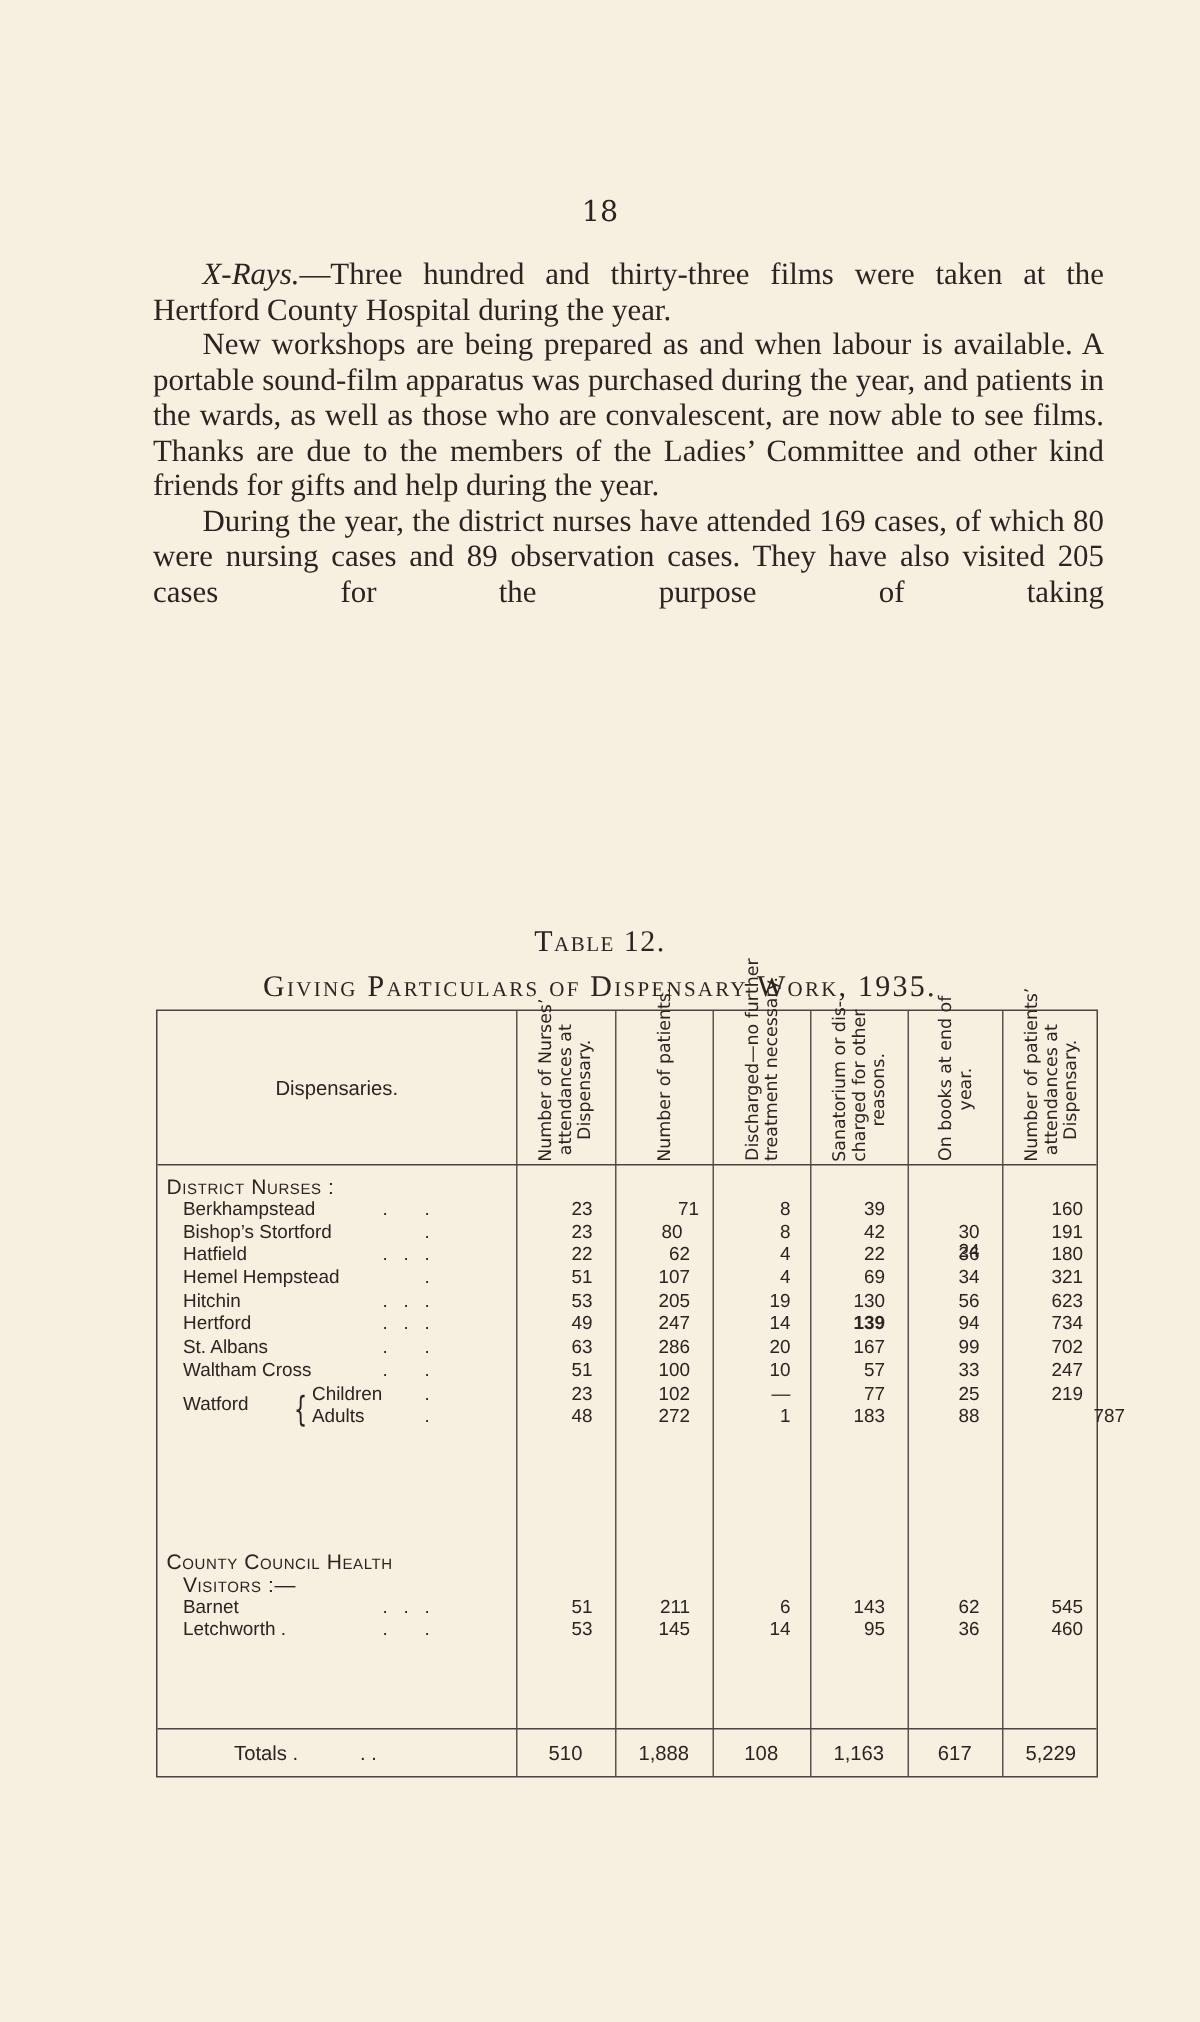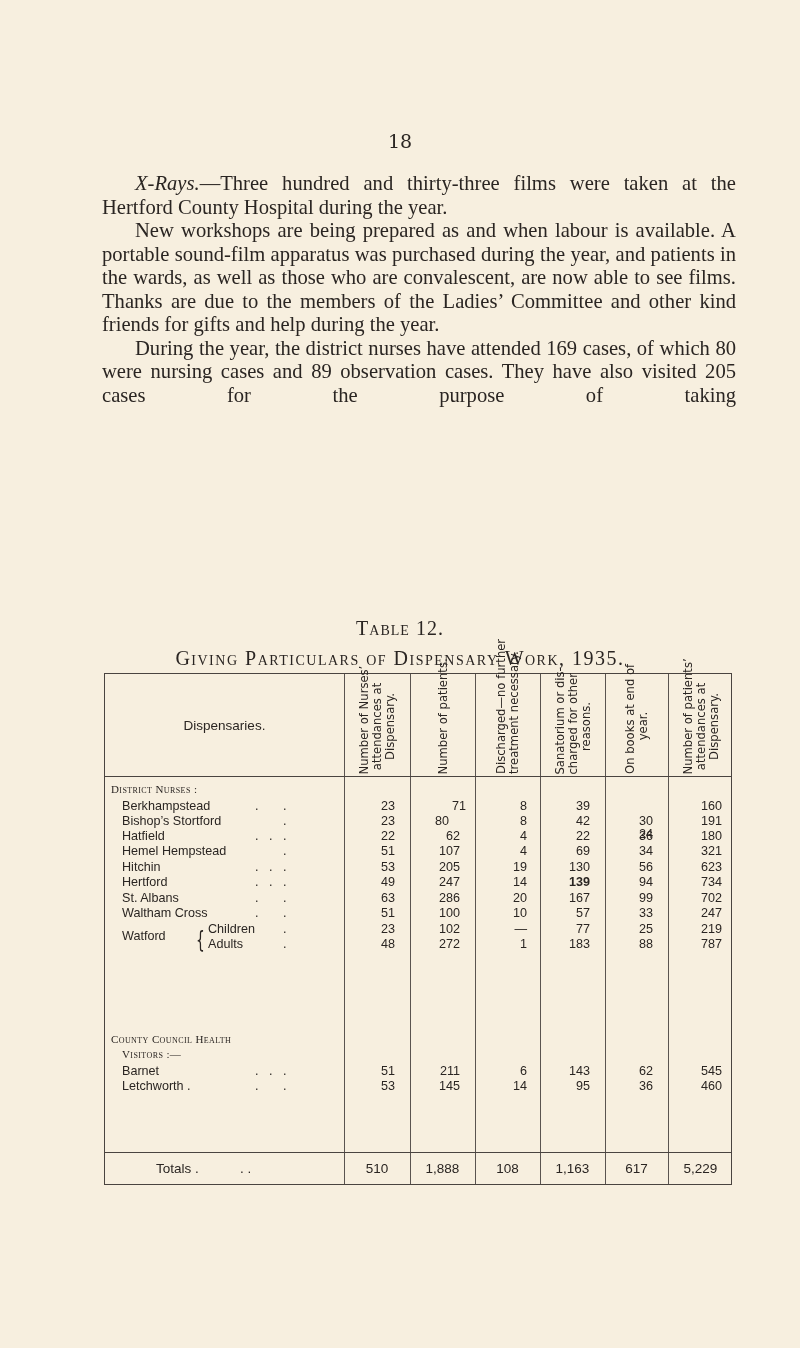--- a/index.html
+++ b/index.html
@@ -24,21 +24,21 @@
   .vline { position:absolute; top:0; bottom:0; width:0; border-left:1px solid #5a5450; }
   .hline { position:absolute; left:0; right:0; height:0; border-top:1.5px solid #4a4440; }
   .hdr-disp { position:absolute; left:0; width:239px; top:0; height:102px; display:flex; align-items:center; justify-content:center;
     font-family:"Liberation Sans", sans-serif; font-size:13.5px; }
   .hdr-rot { position:absolute; top:4px; height:96px; display:flex; align-items:center; justify-content:center; }
   .hdr-rot span { display:block; transform:rotate(-90deg); white-space:pre; text-align:center;
     font-family:"DejaVu Sans", sans-serif; font-size:11.6px; line-height:13px; width:96px; }
 
   .row { position:absolute; left:0; right:0; height:16px; font-family:"Liberation Sans", sans-serif; font-size:12.6px; }
   .row .label { position:absolute; left:17px; top:0; }
-  .row .label.group { left:6px; font-family:Liberation Serif, serif; font-variant:small-caps; font-size:11px; letter-spacing:0.4px; }
+  .row .label.group { left:6px; font-family:Liberation Sans, sans-serif; font-variant:small-caps; font-size:14px; letter-spacing:0.4px; }
   .row .dots { position:absolute; left:135px; top:0; letter-spacing:0; }
   .row .num { position:absolute; top:0; text-align:right; }
   .row.totals { font-size:13.5px; }
   .row.totals .num { text-align:center; }
   .brace { position:absolute; left:88px; font-family:"DejaVu Sans", sans-serif; font-size:23px; top:-4px; line-height:30px; transform:scaleX(0.6); }
 </style>
 </head>
 <body>
 
 <div class="page-number">18</div>
@@ -102,21 +102,21 @@
         <span class="num" style="left: 311px; width: 50px;">71</span>
         <span class="num" style="left: 370px; width: 52px;">8</span>
         <span class="num" style="left: 435px; width: 50px;">39</span>
         <span class="num" style="left: 500px; width: 48px; margin-top: 28px;">24</span>
         <span class="num" style="left: 563px; width: 54px;">160</span>
       </div>
       <div class="row" style="top: 140px;">
         <span class="label">Bishop’s Stortford</span>
         <span class="dots" style="left: 150px; white-space: pre;">        .</span>
         <span class="num" style="left: 239px; width: 51px;">23</span>
-        <span class="num" style="left: 294px; width: 50px;">80</span>
+        <span class="num" style="left: 318px; width: 50px; text-align: center;">80</span>
         <span class="num" style="left: 370px; width: 52px;">8</span>
         <span class="num" style="left: 435px; width: 50px;">42</span>
         <span class="num" style="left: 500px; width: 48px;">30</span>
         <span class="num" style="left: 563px; width: 54px;">191</span>
       </div>
       <div class="row" style="top: 155px;">
         <span class="label">Hatfield</span>
         <span class="dots" style="left: 150px; white-space: pre;">.   .   .</span>
         <span class="num" style="left: 239px; width: 51px;">22</span>
         <span class="num" style="left: 305px; width: 50px;">62</span>
@@ -186,21 +186,21 @@
         <span class="num" style="left: 563px; width: 54px;">219</span>
       </div>
       <div class="row" style="top: 263px;">
         <span class="label" style="left: 103px;">Adults</span>
         <span class="dots" style="left: 150px; white-space: pre;">        .</span>
         <span class="num" style="left: 239px; width: 51px;">48</span>
         <span class="num" style="left: 305px; width: 50px;">272</span>
         <span class="num" style="left: 370px; width: 52px;">1</span>
         <span class="num" style="left: 435px; width: 50px;">183</span>
         <span class="num" style="left: 500px; width: 48px;">88</span>
-        <span class="num" style="left: 563px; width: 54px;">787</span>
+        <span class="num" style="left: 563px; width: 54px; padding-left: 28px;">787</span>
       </div>
       <div class="row" style="top: 390px;">
         <span class="label">Barnet</span>
         <span class="dots" style="left: 150px; white-space: pre;">.   .   .</span>
         <span class="num" style="left: 239px; width: 51px;">51</span>
         <span class="num" style="left: 305px; width: 50px;">211</span>
         <span class="num" style="left: 370px; width: 52px;">6</span>
         <span class="num" style="left: 435px; width: 50px;">143</span>
         <span class="num" style="left: 500px; width: 48px;">62</span>
         <span class="num" style="left: 563px; width: 54px;">545</span>

